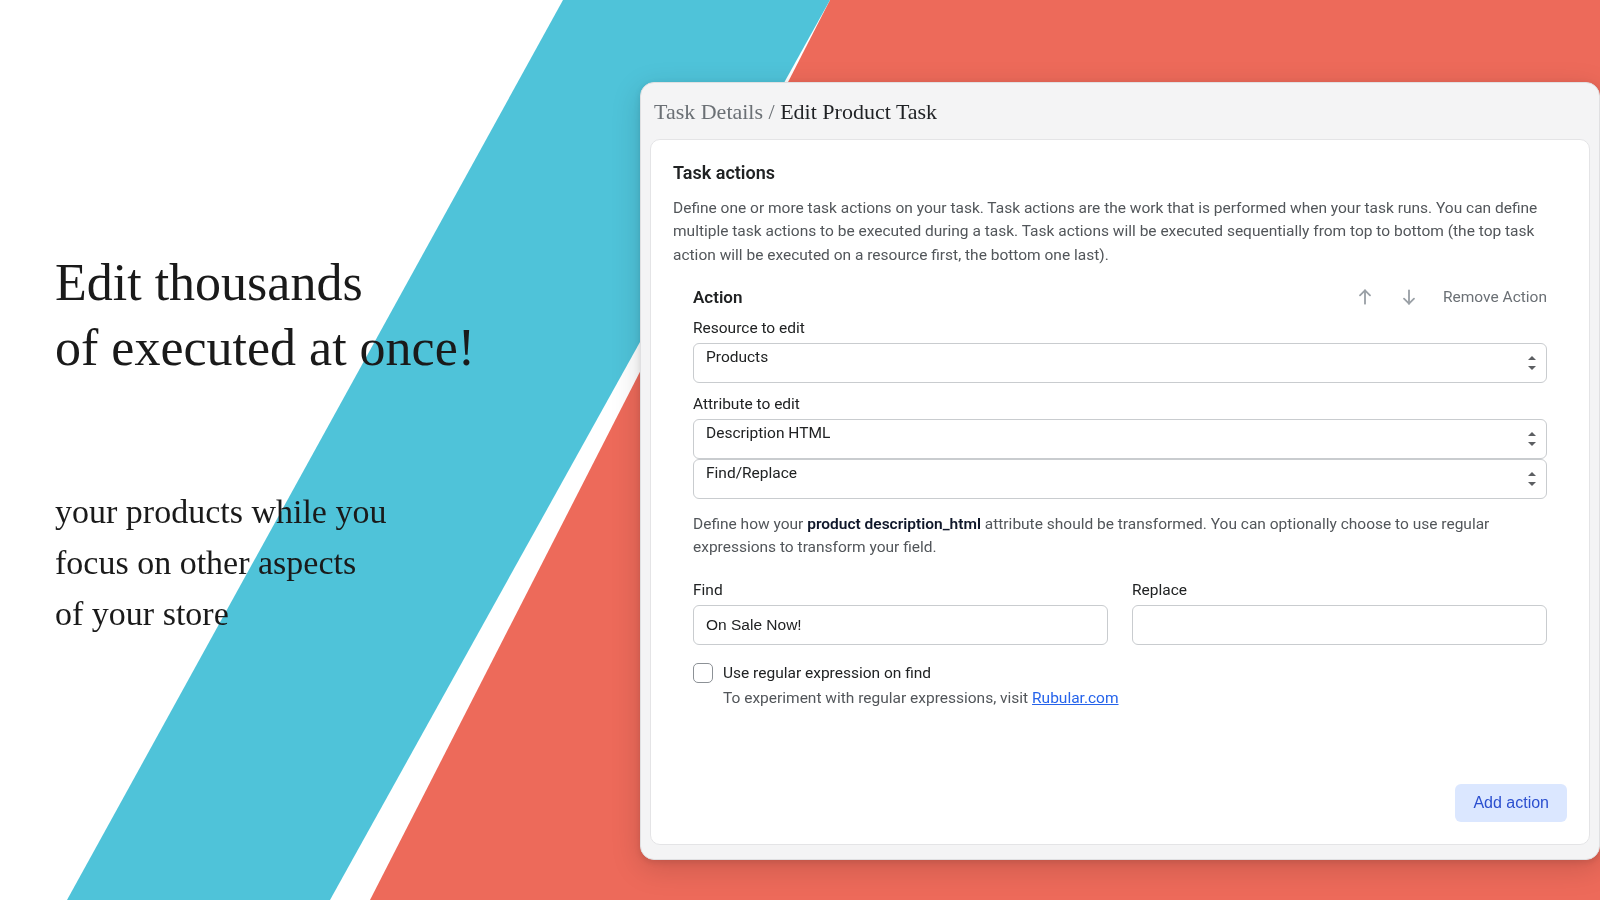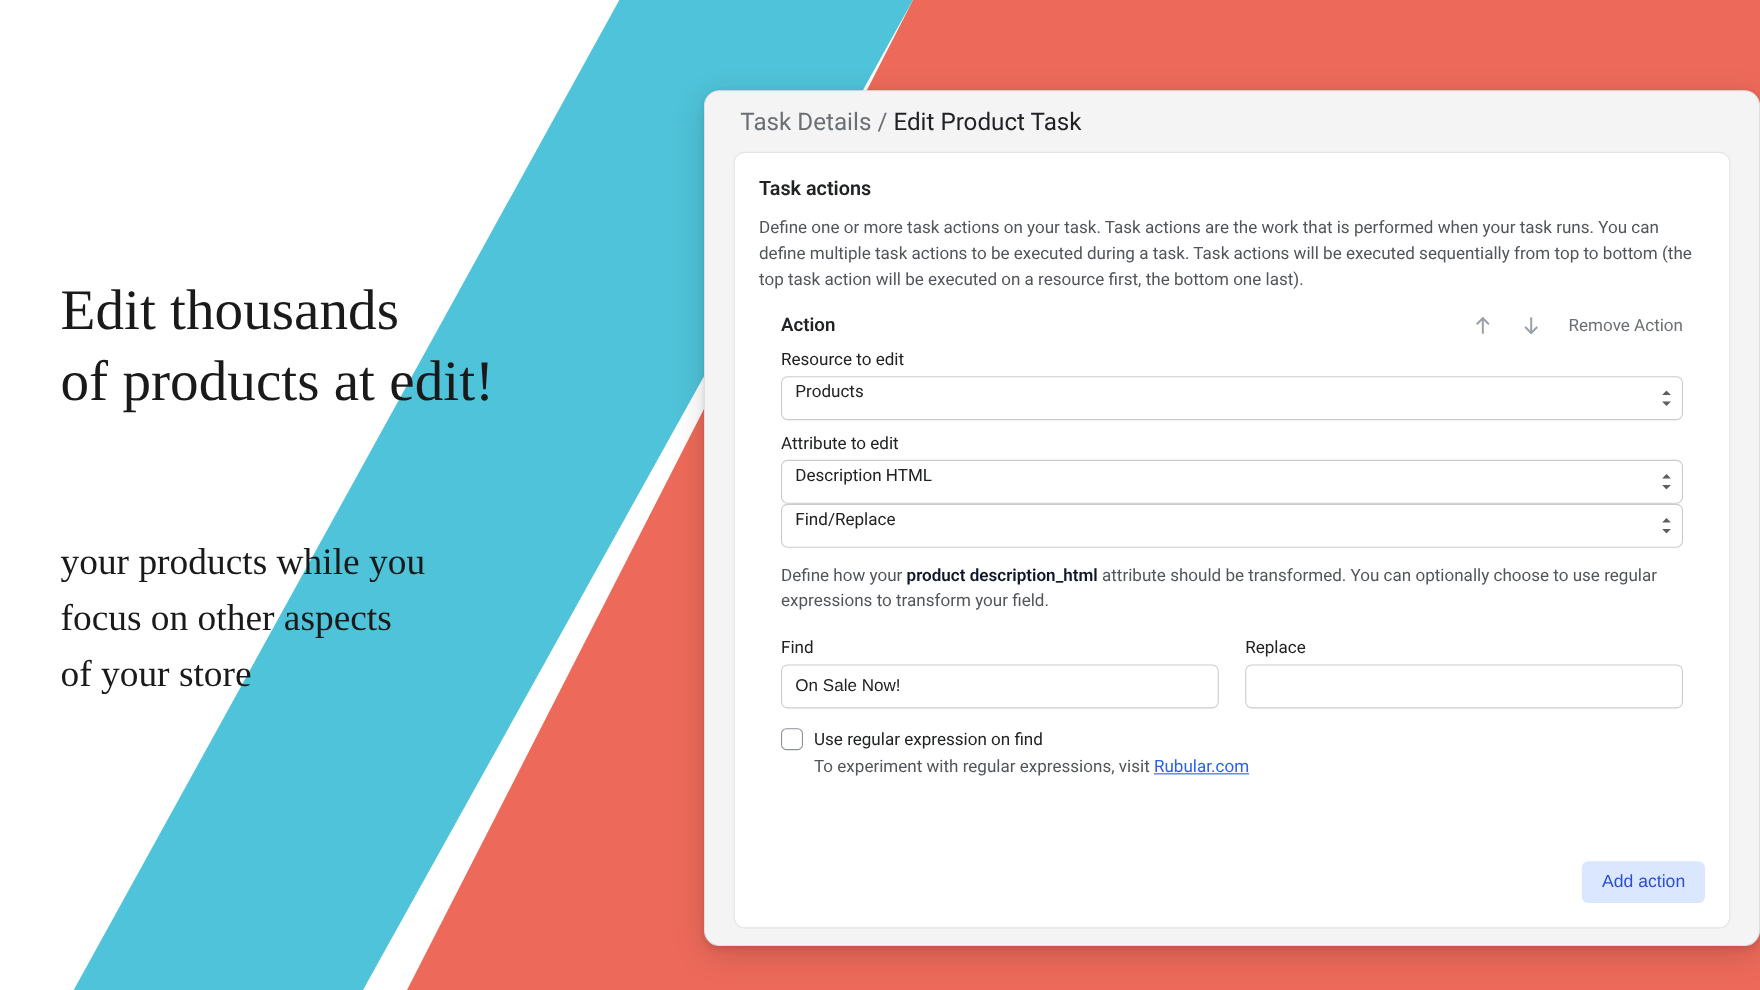--- a/index.html
+++ b/index.html
@@ -44,27 +44,28 @@
       width: 960px;
       height: 778px;
       background: #f4f4f5;
       border-radius: 14px;
       box-shadow: 0 8px 30px rgba(0,0,0,0.15), 0 2px 6px rgba(0,0,0,0.1);
       overflow: hidden;
       border: 1px solid #e0e0e2;
       z-index: 3;
     }
     .breadcrumb {
-      padding: 16px 32px 14px;
+      padding: 16px 13px 14px;
       font-size: 22px;
       color: #6b7075;
+      font-family: Liberation Serif, serif;
     }
     .breadcrumb .active { color: #1f2124; }
     .panel {
-      margin: 0 26px 13px;
+      margin: 0 9px 13px;
       background: #fff;
       border-radius: 10px;
       border: 1px solid #e4e4e6;
       padding: 22px 22px 22px;
       height: 706px;
       position: relative;
     }
     .panel h2 {
       font-size: 18px;
       font-weight: 600;
@@ -210,21 +211,21 @@
 <body>
 
 <svg class="bg-coral" width="1600" height="900">
   <polygon points="830,0 1600,0 1600,900 370,900" fill="#ed6a5a"></polygon>
   <polygon points="563,0 830,0 330,900 67,900" fill="#4fc3d9"></polygon>
 </svg>
 
 <div class="marketing">
   <div class="headline">
     <span>Edit thousands</span><br>
-    <span>of products at edit!</span>
+    <span>of executed at once!</span>
   </div>
   <div class="subhead">
     <br>
     <span>your products while you</span><br>
     <span>focus on other aspects</span><br>
     <span>of your store</span>
   </div>
 </div>
 
 <div class="app-window">

